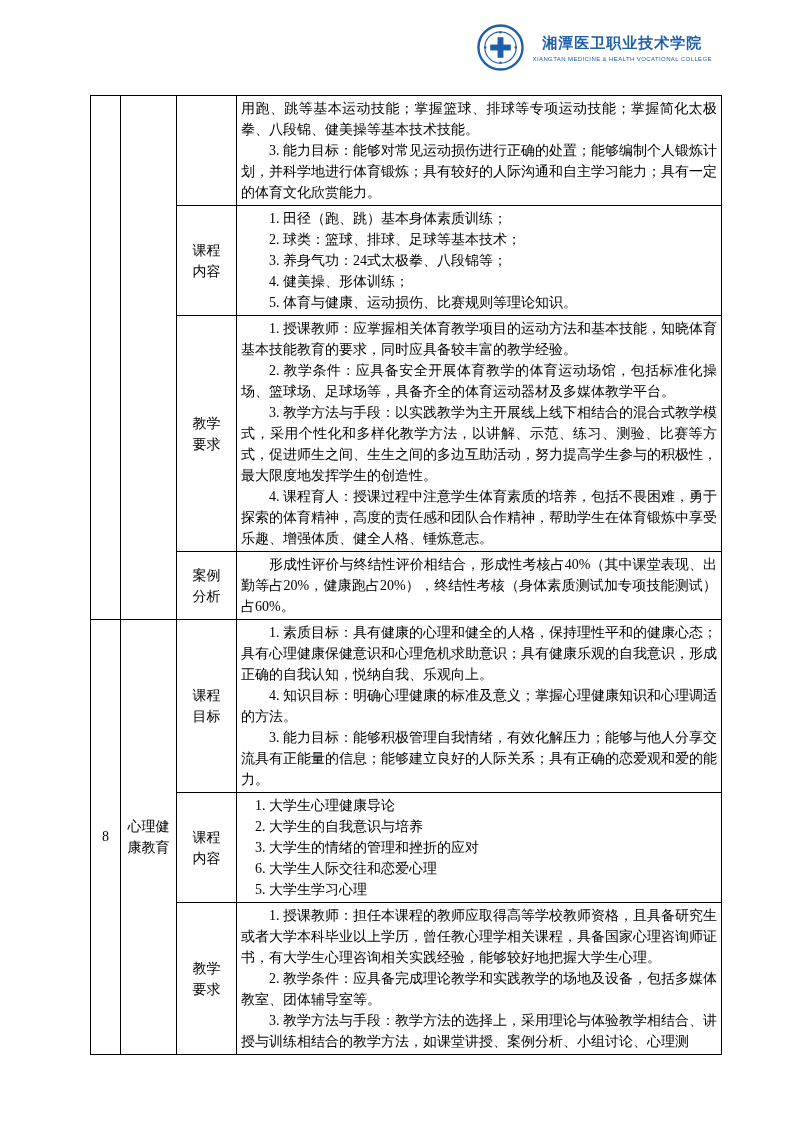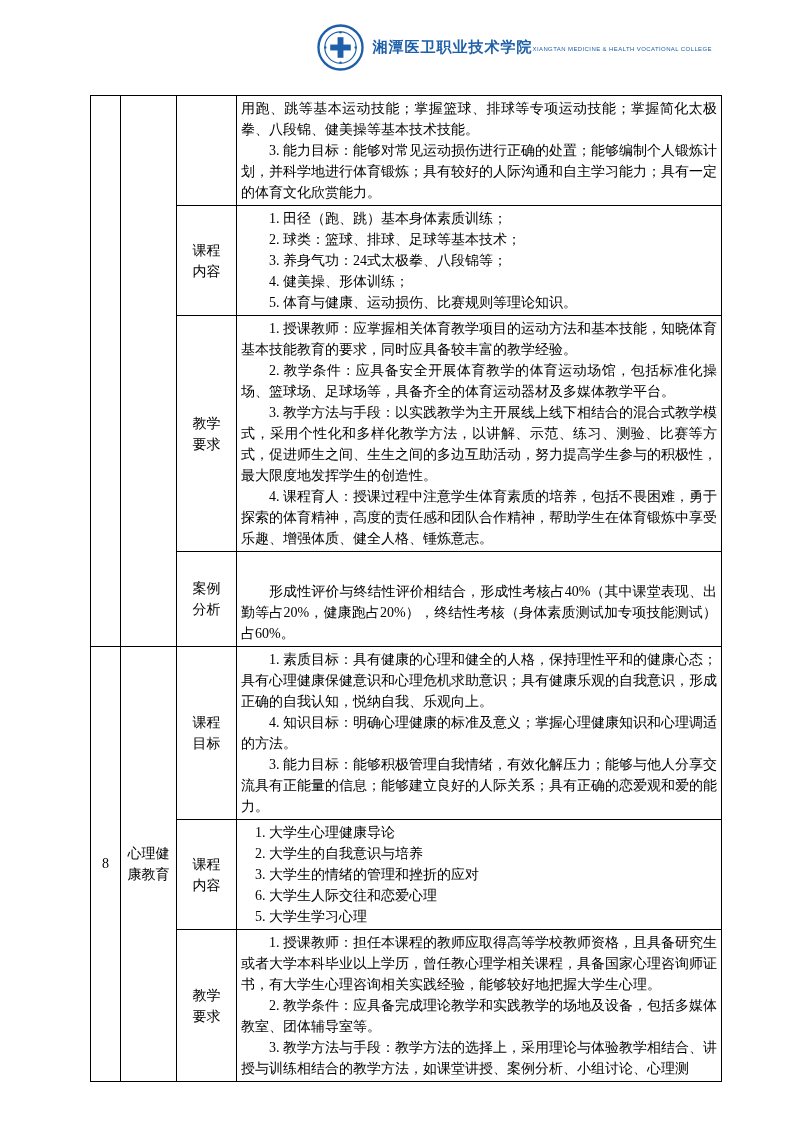--- a/index.html
+++ b/index.html
@@ -14,21 +14,21 @@
     background:#ffffff; overflow:hidden;
   }
 
   
   .page-header {
     position:absolute; top:24px; left:0; width:712px;
     display:flex; justify-content:flex-end;
   }
   .logo { display:flex; align-items:center; gap:9px; }
   .emblem { width:47px; height:47px; display:block; }
-  .logo-text { display:flex; flex-direction:row; align-items:center; }
+  .logo-text { display:flex; flex-direction:column; align-items:center; }
   .logo-text .cn {
     font-size:15px; font-weight:bold; color:#1d5fa8;
     letter-spacing:1px; white-space:nowrap;
   }
   .logo-text .en {
     font-size:6px; color:#1d5fa8; letter-spacing:0.4px;
     margin-top:3px; white-space:nowrap;
     font-family:"Liberation Sans","DejaVu Sans",sans-serif;
   }
 
@@ -112,21 +112,21 @@
           <td class="content-cell">
             <p class="para" style="text-indent: 2em;">1. 授课教师：应掌握相关体育教学项目的运动方法和基本技能，知晓体育基本技能教育的要求，同时应具备较丰富的教学经验。</p>
             <p class="para" style="text-indent: 2em;">2. 教学条件：应具备安全开展体育教学的体育运动场馆，包括标准化操场、篮球场、足球场等，具备齐全的体育运动器材及多媒体教学平台。</p>
             <p class="para" style="text-indent: 2em;">3. 教学方法与手段：以实践教学为主开展线上线下相结合的混合式教学模式，采用个性化和多样化教学方法，以讲解、示范、练习、测验、比赛等方式，促进师生之间、生生之间的多边互助活动，努力提高学生参与的积极性，最大限度地发挥学生的创造性。</p>
             <p class="para" style="text-indent: 2em;">4. 课程育人：授课过程中注意学生体育素质的培养，包括不畏困难，勇于探索的体育精神，高度的责任感和团队合作精神，帮助学生在体育锻炼中享受乐趣、增强体质、健全人格、锤炼意志。</p>
           </td>
         </tr>
         <tr>
           <td class="label-cell">案例分析</td>
           <td class="content-cell">
-            <p class="para" style="text-indent: 2em; margin-top: 27px;">形成性评价与终结性评价相结合，形成性考核占40%（其中课堂表现、出勤等占20%，健康跑占20%），终结性考核（身体素质测试加专项技能测试）占60%。</p>
+            <p class="para" style="text-indent: 2em;">形成性评价与终结性评价相结合，形成性考核占40%（其中课堂表现、出勤等占20%，健康跑占20%），终结性考核（身体素质测试加专项技能测试）占60%。</p>
           </td>
         </tr>
         <tr>
           <td class="num-cell" rowspan="3">8</td>
           <td class="course-cell" rowspan="3">心理健康教育</td>
           <td class="label-cell">课程目标</td>
           <td class="content-cell">
             <p class="para" style="text-indent: 2em;">1. 素质目标：具有健康的心理和健全的人格，保持理性平和的健康心态；具有心理健康保健意识和心理危机求助意识；具有健康乐观的自我意识，形成正确的自我认知，悦纳自我、乐观向上。</p>
             <p class="para" style="text-indent: 2em;">4. 知识目标：明确心理健康的标准及意义；掌握心理健康知识和心理调适的方法。</p>
             <p class="para" style="text-indent: 2em;">3. 能力目标：能够积极管理自我情绪，有效化解压力；能够与他人分享交流具有正能量的信息；能够建立良好的人际关系；具有正确的恋爱观和爱的能力。</p>

